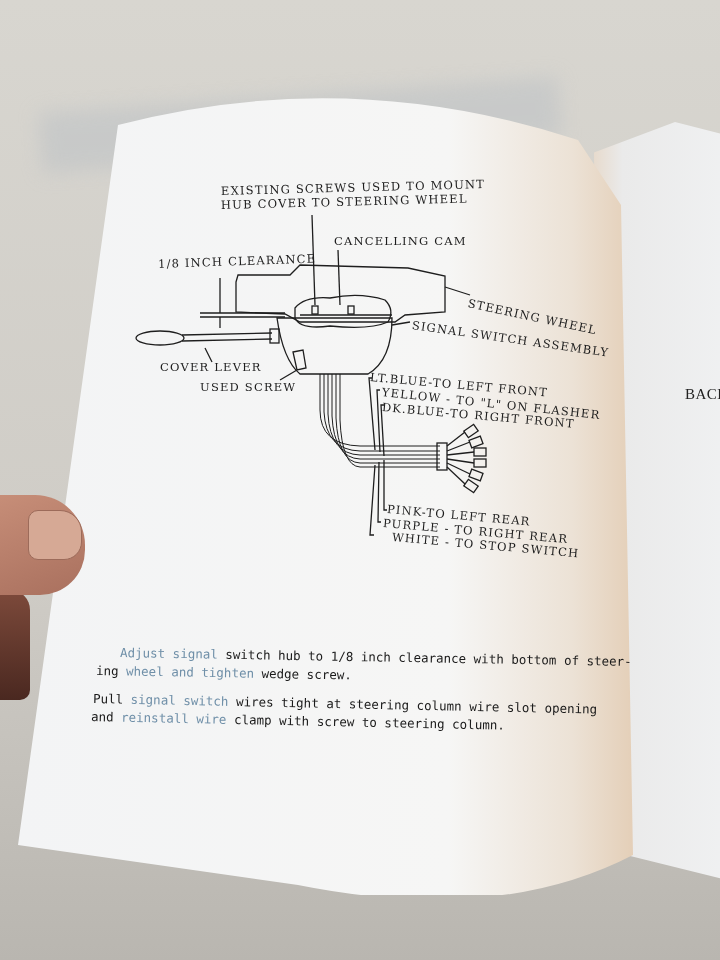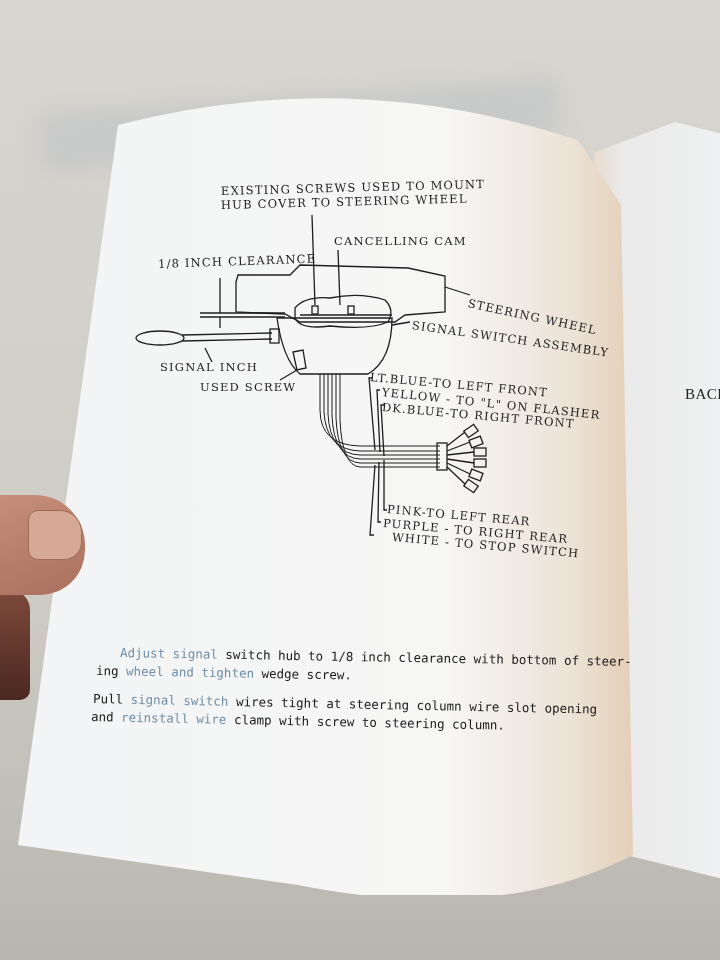--- a/index.html
+++ b/index.html
@@ -108,21 +108,21 @@
     <path d="M375 465 L370 535 L374 535"></path>
   </g>
 </svg>
 
 <div class="label" style="left:221px;top:184px;transform:rotate(-1.5deg);">EXISTING SCREWS USED TO MOUNT</div>
 <div class="label" style="left:221px;top:198px;transform:rotate(-1.5deg);">HUB COVER TO STEERING WHEEL</div>
 <div class="label" style="left:334px;top:234px;">CANCELLING CAM</div>
 <div class="label" style="left:158px;top:257px;transform:rotate(-2deg);">1/8 INCH CLEARANCE</div>
 <div class="label" style="left:468px;top:296px;transform:rotate(12deg);">STEERING WHEEL</div>
 <div class="label" style="left:412px;top:318px;transform:rotate(8deg);">SIGNAL SWITCH ASSEMBLY</div>
-<div class="label" style="left:160px;top:360px;">SIGNAL INCH</div>
+<div class="label" style="left:160px;top:360px;">COVER LEVER</div>
 <div class="label" style="left:200px;top:380px;">USED SCREW</div>
 
 <div class="label" style="left:370px;top:370px;transform:rotate(5deg);">LT.BLUE-TO LEFT FRONT</div>
 <div class="label" style="left:382px;top:385px;transform:rotate(6deg);">YELLOW - TO "L" ON FLASHER</div>
 <div class="label" style="left:382px;top:400px;transform:rotate(5deg);">DK.BLUE-TO RIGHT FRONT</div>
 <div class="label" style="left:387px;top:502px;transform:rotate(5deg);">PINK-TO LEFT REAR</div>
 <div class="label" style="left:383px;top:516px;transform:rotate(5deg);">PURPLE - TO RIGHT REAR</div>
 <div class="label" style="left:392px;top:530px;transform:rotate(5deg);">WHITE - TO STOP SWITCH</div>
 
 <div class="para" style="left:120px;top:644px;transform:rotate(1deg);"><span class="faint">Adjust signal</span><span> switch hub to 1/8 inch clearance with bottom of steer-</span></div>

